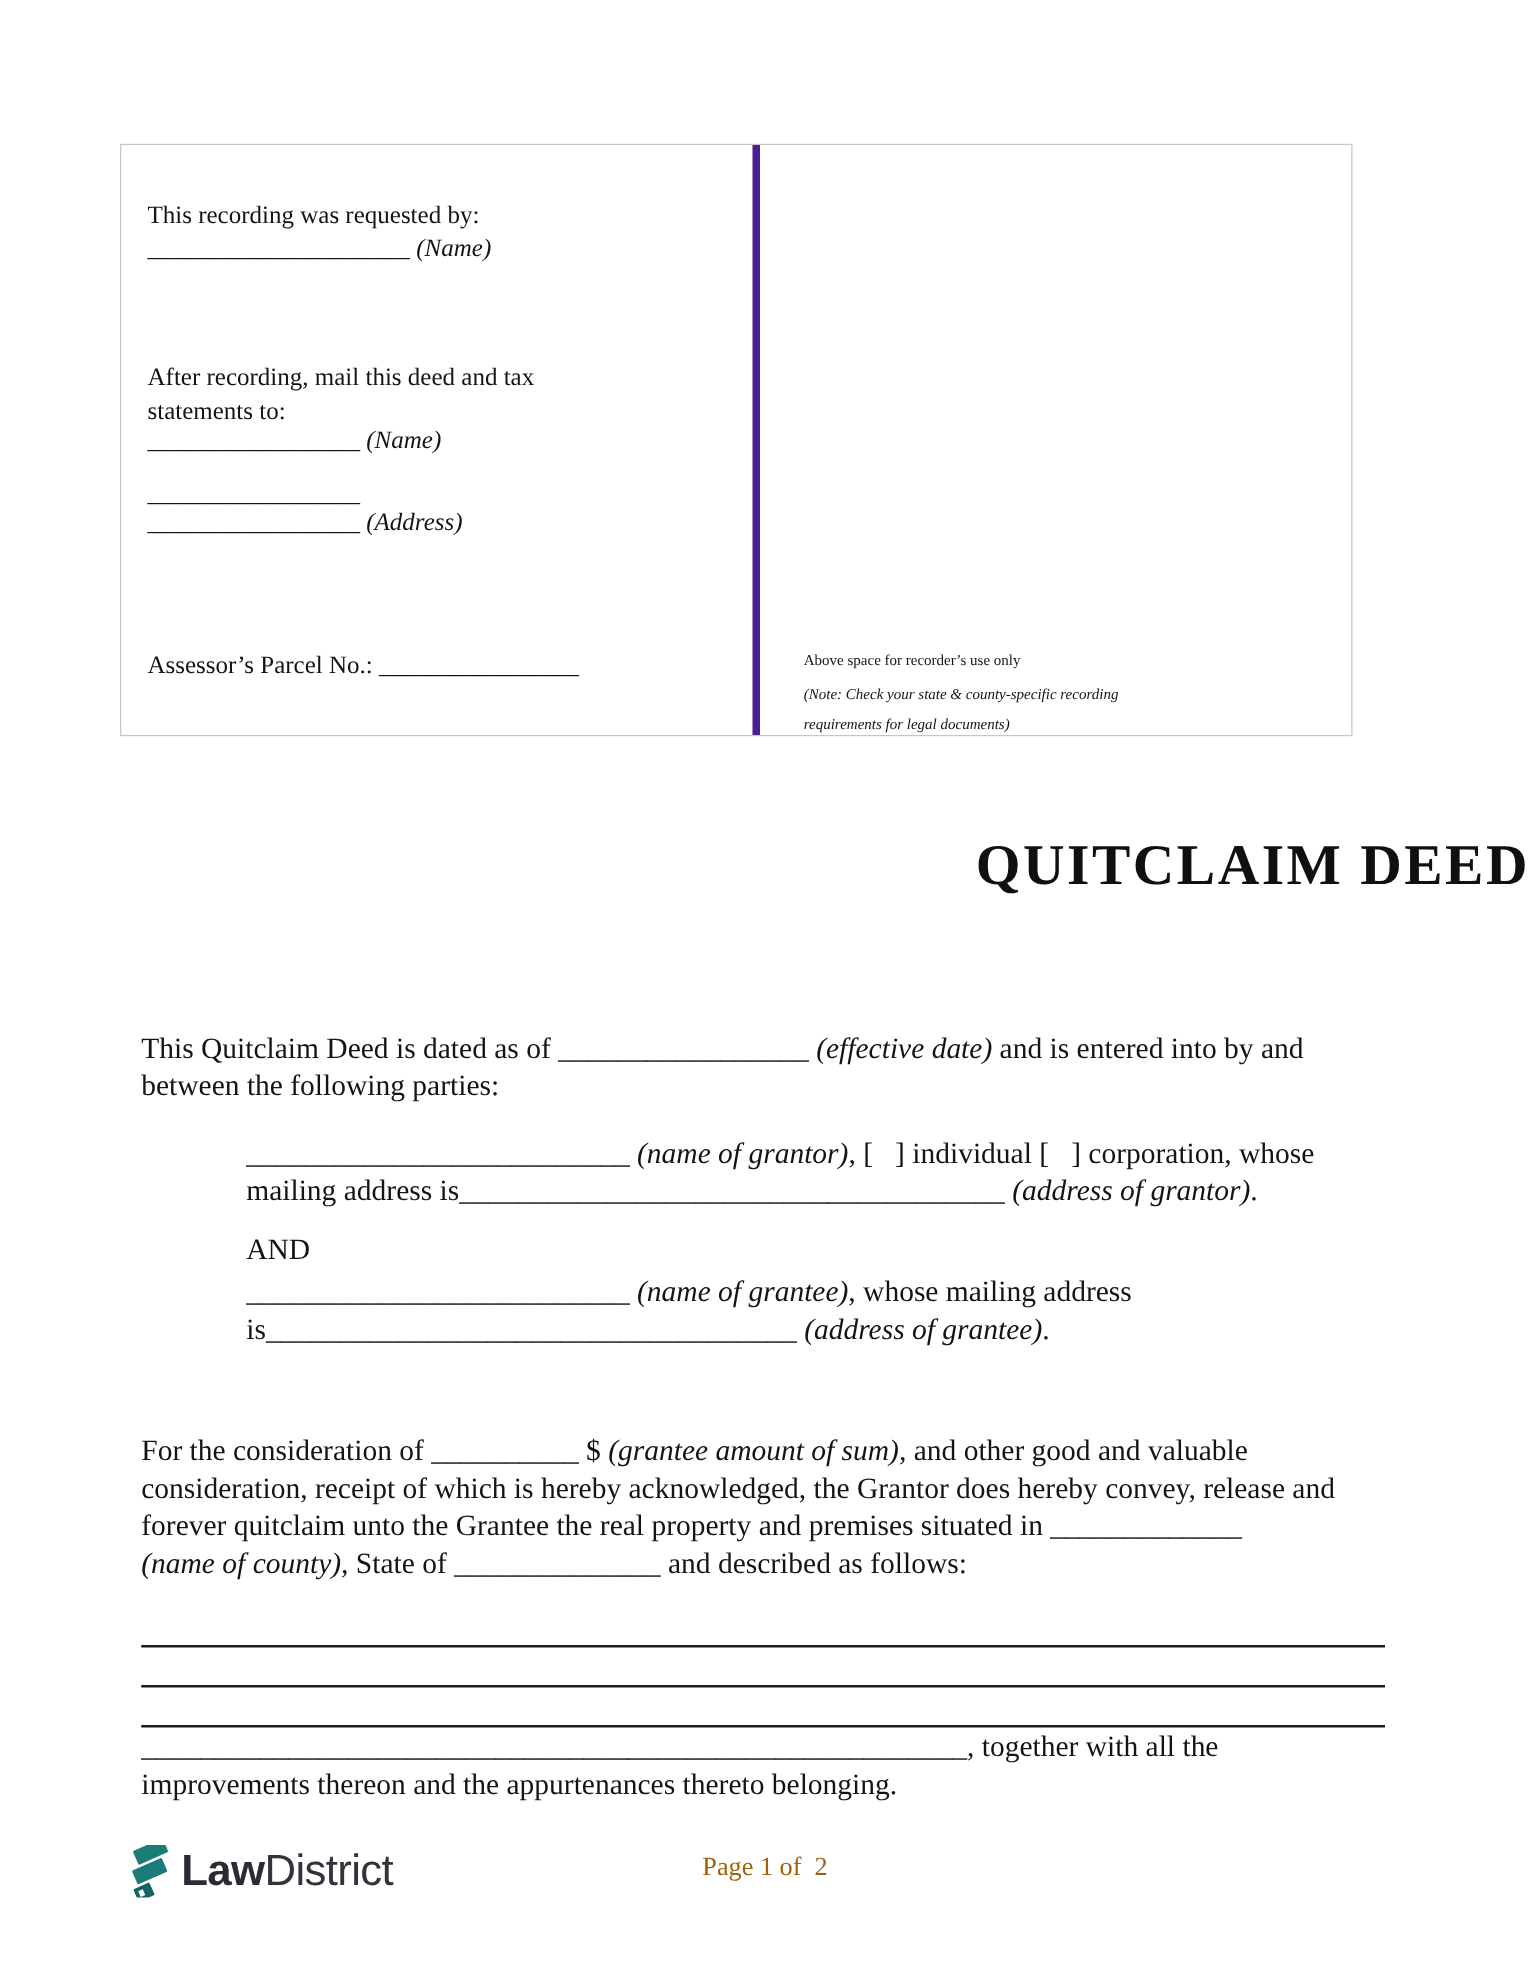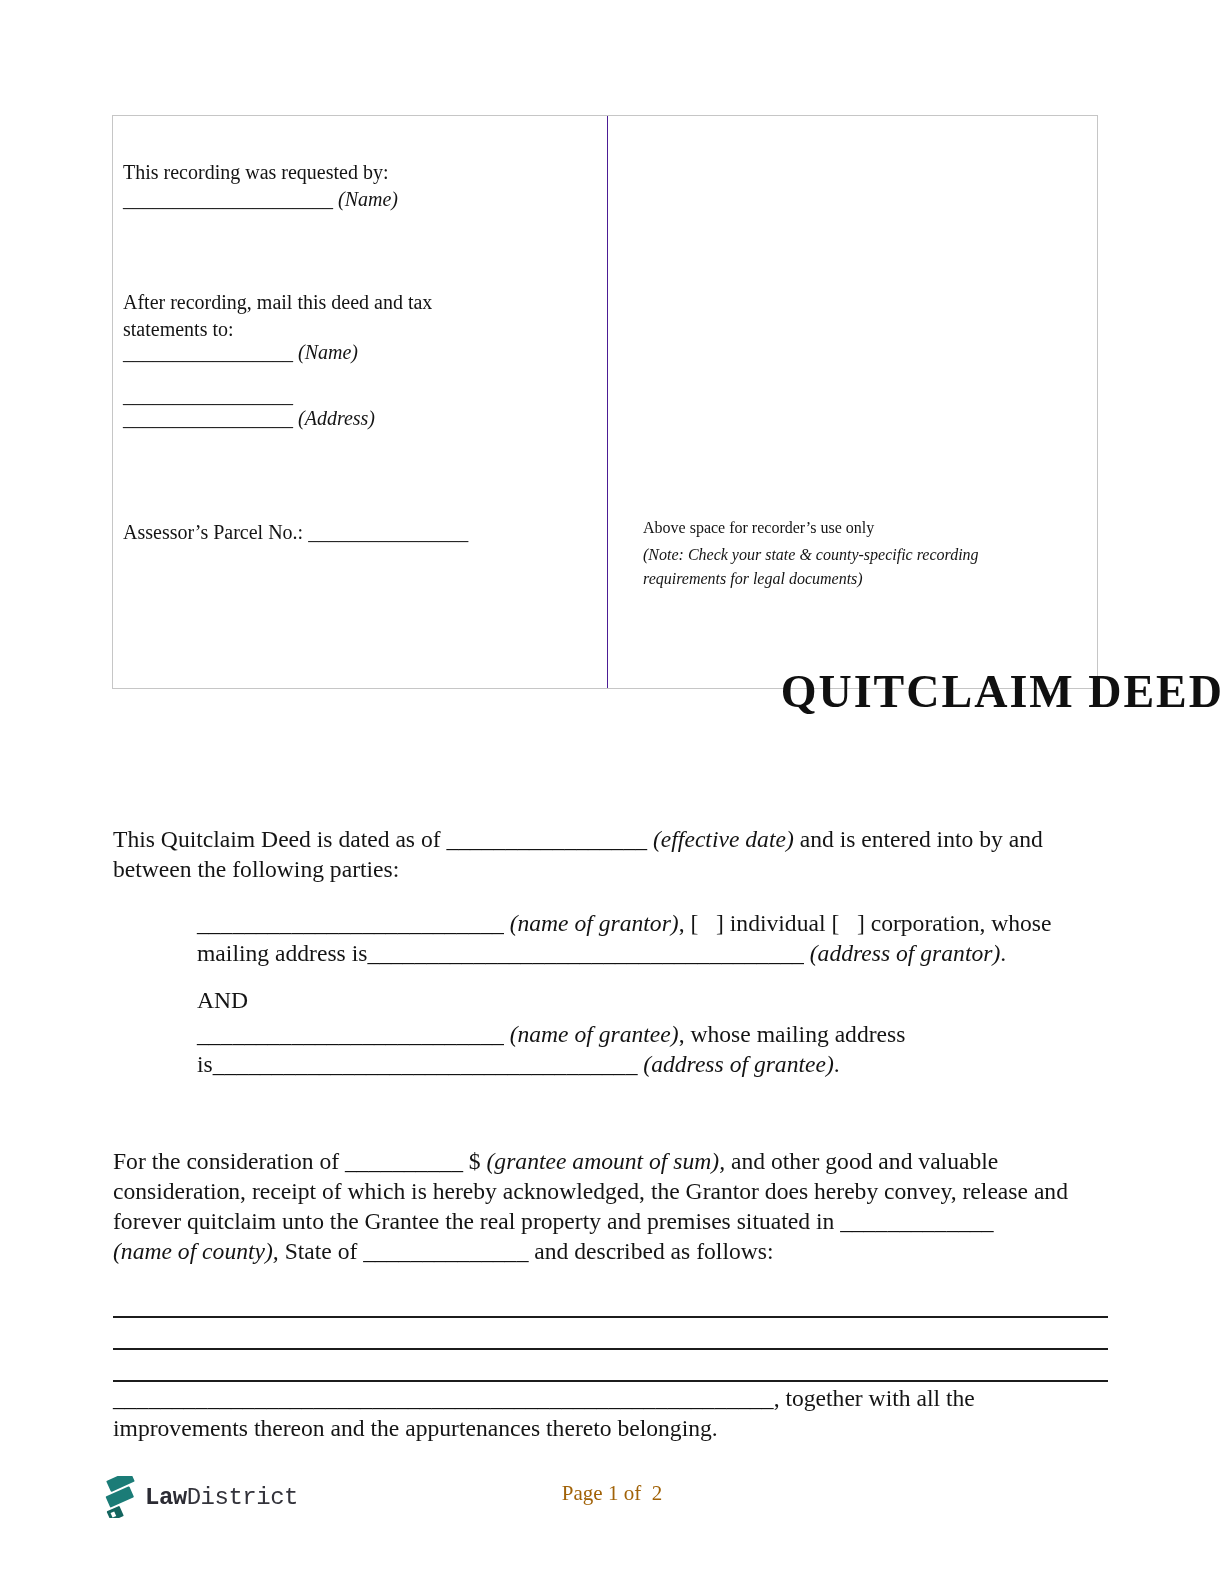--- a/index.html
+++ b/index.html
@@ -2,42 +2,42 @@
 <html><head>
 <meta charset="utf-8">
 <style>
   html,body { margin:0; padding:0; background:#ffffff; }
   .page {
     position:relative; width:1224px; height:1584px; background:#ffffff;
     font-family:"Liberation Serif", serif; color:#141414; overflow:hidden;
   }
   
   .rec-box {
-    position:absolute; left:112px; top:115px; width:986px; height:574px;
-    border:1px solid #c6c6c6; display:flex; box-sizing:border-box;
+    position:absolute; left:96px; top:115px; width:986px; height:474px;
+    border:1px solid #c6c6c6; display:flex; box-sizing:border-box;padding-left:11px;
   }
   .rec-left { position:relative; width:494px; box-sizing:border-box; font-size:20px; line-height:27px; }
-  .rec-right { position:relative; flex:1; border-left:1px solid #4c1d95; font-size:16px; line-height:26px; }
+  .rec-right { position:relative; flex:1; border-left:6px solid #4c1d95; font-size:12px; line-height:26px; }
   .bx { position:absolute; left:10px; white-space:pre; }
   .bx-r { position:absolute; left:35px; white-space:pre; }
   .it { font-style:italic; }
   .blank { letter-spacing:0; }
   
   .title {
     position:absolute; left:0; top:666px; width:100%; margin:0; text-align:right;
     font-size:46px; line-height:52px; font-weight:700; letter-spacing:2px; color:#101010;
   }
   
   .para { position:absolute; font-size:23.6px; line-height:30px; }
   .ln { white-space:pre; }
   
   .rule { position:absolute; left:113px; width:995px; height:0; border-top:2px solid #1c1c1c; }
   
   .footer-logo { position:absolute; left:102px; top:1476px; display:flex; align-items:center; gap:3px; }
-  .brand { font-family:Liberation Mono, monospace; font-size:24px; letter-spacing:-0.5px; color:#33333b; white-space:pre; }
+  .brand { font-family:Liberation Sans, sans-serif; font-size:35px; letter-spacing:-0.5px; color:#33333b; white-space:pre; }
   .brand .bold { font-weight:700; color:#2b2b33; }
   .page-num {
     position:absolute; left:50%; transform:translateX(-50%); top:1481px;
     font-size:21px; white-space:pre; color:#a16207;
   }
 </style>
 </head>
 <body>
 
 <div class="page">

